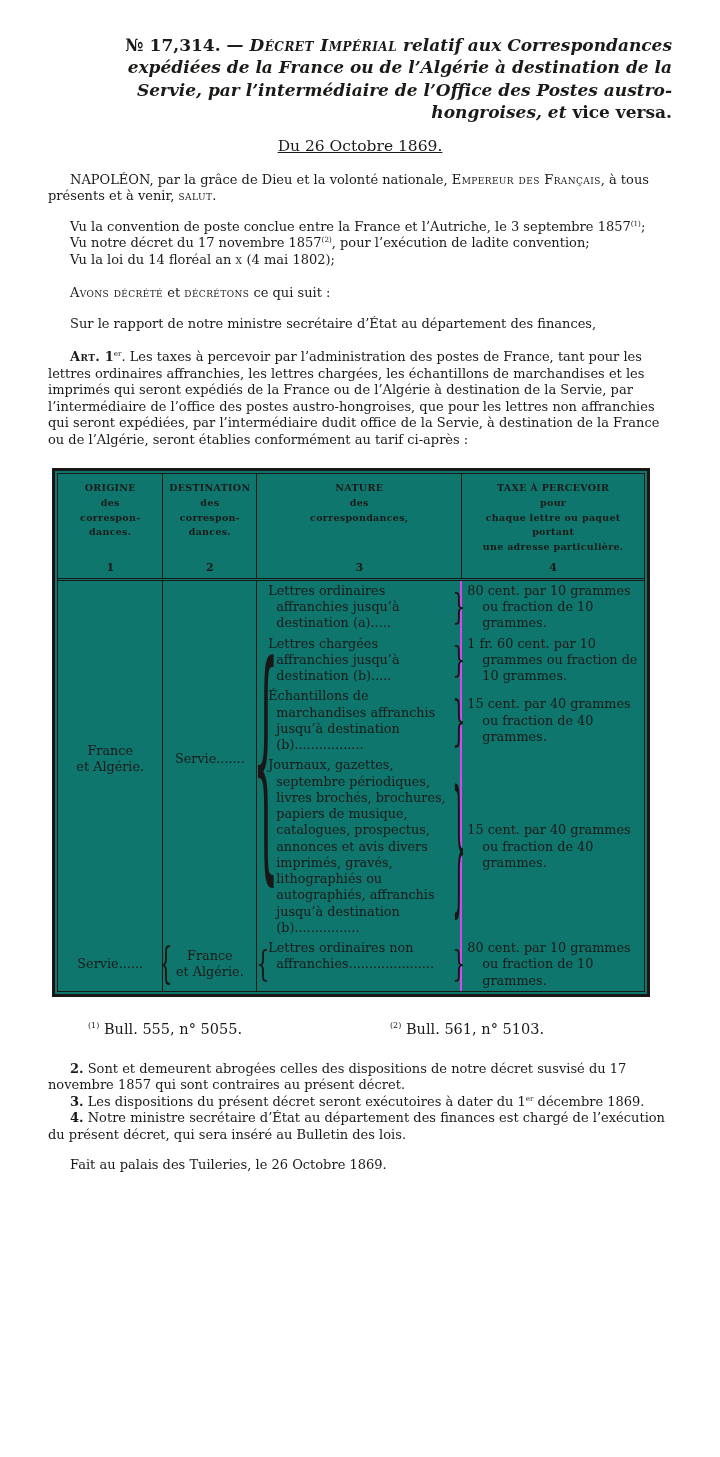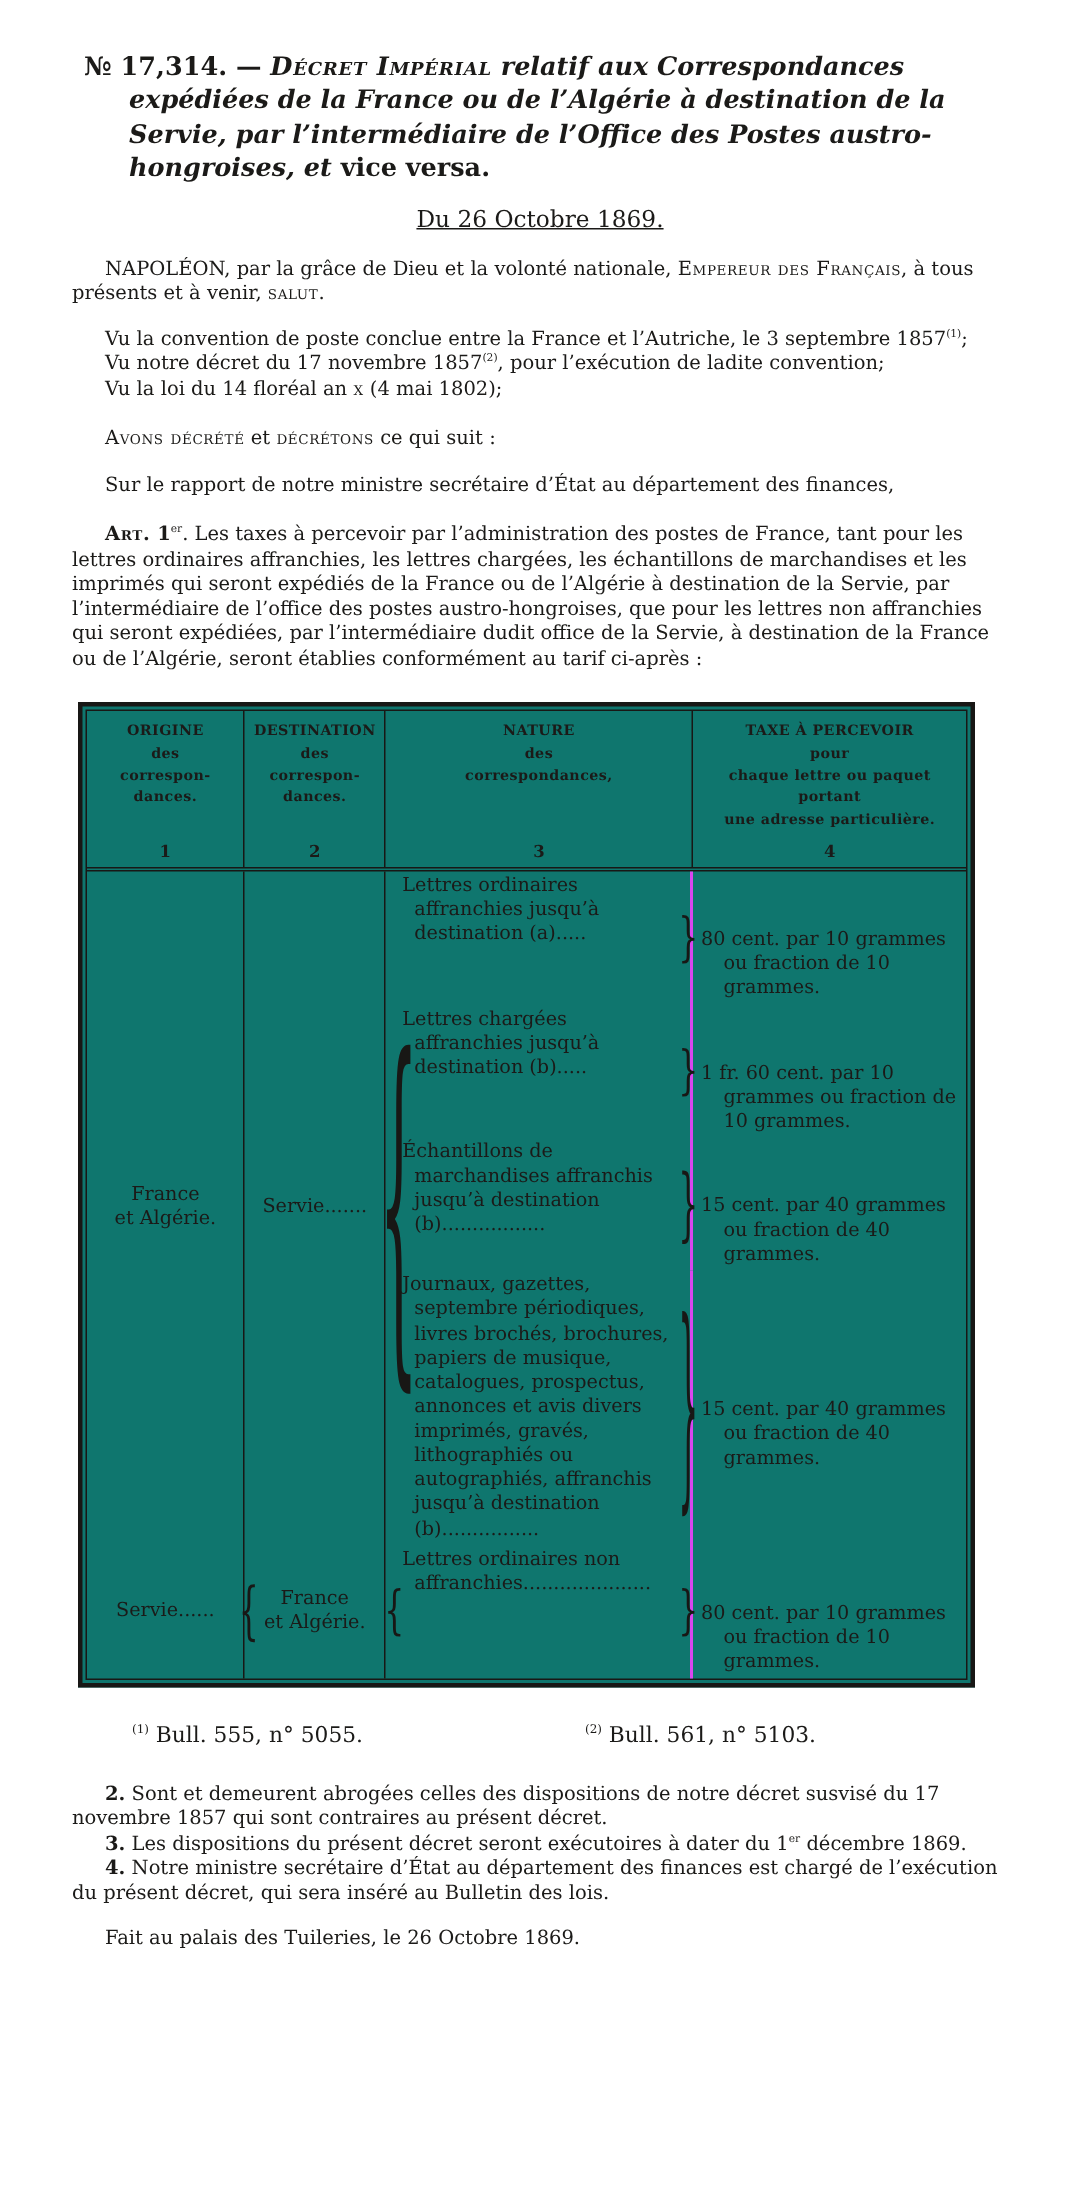--- a/index.html
+++ b/index.html
@@ -10,21 +10,21 @@
     background:#ffffff;
     color:#1b1a18;
     font-family:"DejaVu Serif","Liberation Serif",serif;
     box-sizing:border-box;
     padding:34px 48px 0 48px;
     overflow:hidden;
   }
   
   .heading {
     font-size:17px; line-height:1.32; font-weight:bold;
-    margin:0 0 0 8px; padding-left:30px; text-indent:-30px;
+    margin:0 0 0 8px; padding-left:30px; text-indent:-30px;text-align:right;
   }
   .heading .num { font-style:normal; }
   .heading .it  { font-style:italic; }
   .heading .sc-it { font-style:italic; font-variant:small-caps; letter-spacing:0.5px; }
   .date-line { text-align:center; font-size:15.5px; margin-top:13px;text-decoration:underline; }
 
   
   .p { font-size:13px; line-height:1.27; margin:0; text-indent:22px; } .mt-m { margin-top:14px; } .mt-l { margin-top:17px; }
   .sc { font-variant:small-caps; letter-spacing:0.4px; }
   sup { font-size:0.55em; vertical-align:super; line-height:0; }
@@ -59,21 +59,21 @@
   }
   .c1 { grid-column:1; } .c2 { grid-column:2; }
   .r1{grid-row:1} .r2{grid-row:2} .r3{grid-row:3} .r4{grid-row:4} .r5{grid-row:5}
   .rspan14 { grid-row:1/5; }
   .nat {
     grid-column:3; border-right:2px solid #d946ef; position:relative;
     box-sizing:border-box; padding:2px 11px 2px 19px; text-indent:-8px;
   }
   .tax {
     grid-column:4; align-self:center; box-sizing:border-box;
-    padding:2px 4px 2px 20px; text-indent:-15px;margin-top:36px;
+    padding:2px 4px 2px 20px; text-indent:-15px;
   }
   .br { position:absolute; font-weight:normal; color:#181715; pointer-events:none; }
   .bigbrace { right:-27px; top:50%; font-size:56px; transform:translateY(-50%) scale(0.72,4.5); }
   .rbr { right:-7px; top:50%; font-size:28px; }
   .rbr.l2 { transform:translateY(-50%) scale(0.75,1.25); }
   .rbr.l3 { transform:translateY(-50%) scale(0.75,1.9); }
   .rbr.l9 { transform:translateY(-50%) scale(0.75,5.3); }
   .lbr { left:4px; top:50%; font-size:28px; transform:translateY(-50%) scale(0.75,1.25); }
   .lbr-dest { left:-6px; top:50%; font-size:28px; transform:translateY(-50%) scale(0.75,1.5); }
   .tnote { grid-column:1/5; grid-row:6; font-size:10.5px; font-weight:bold; padding:6px 6px 7px 20px; }

